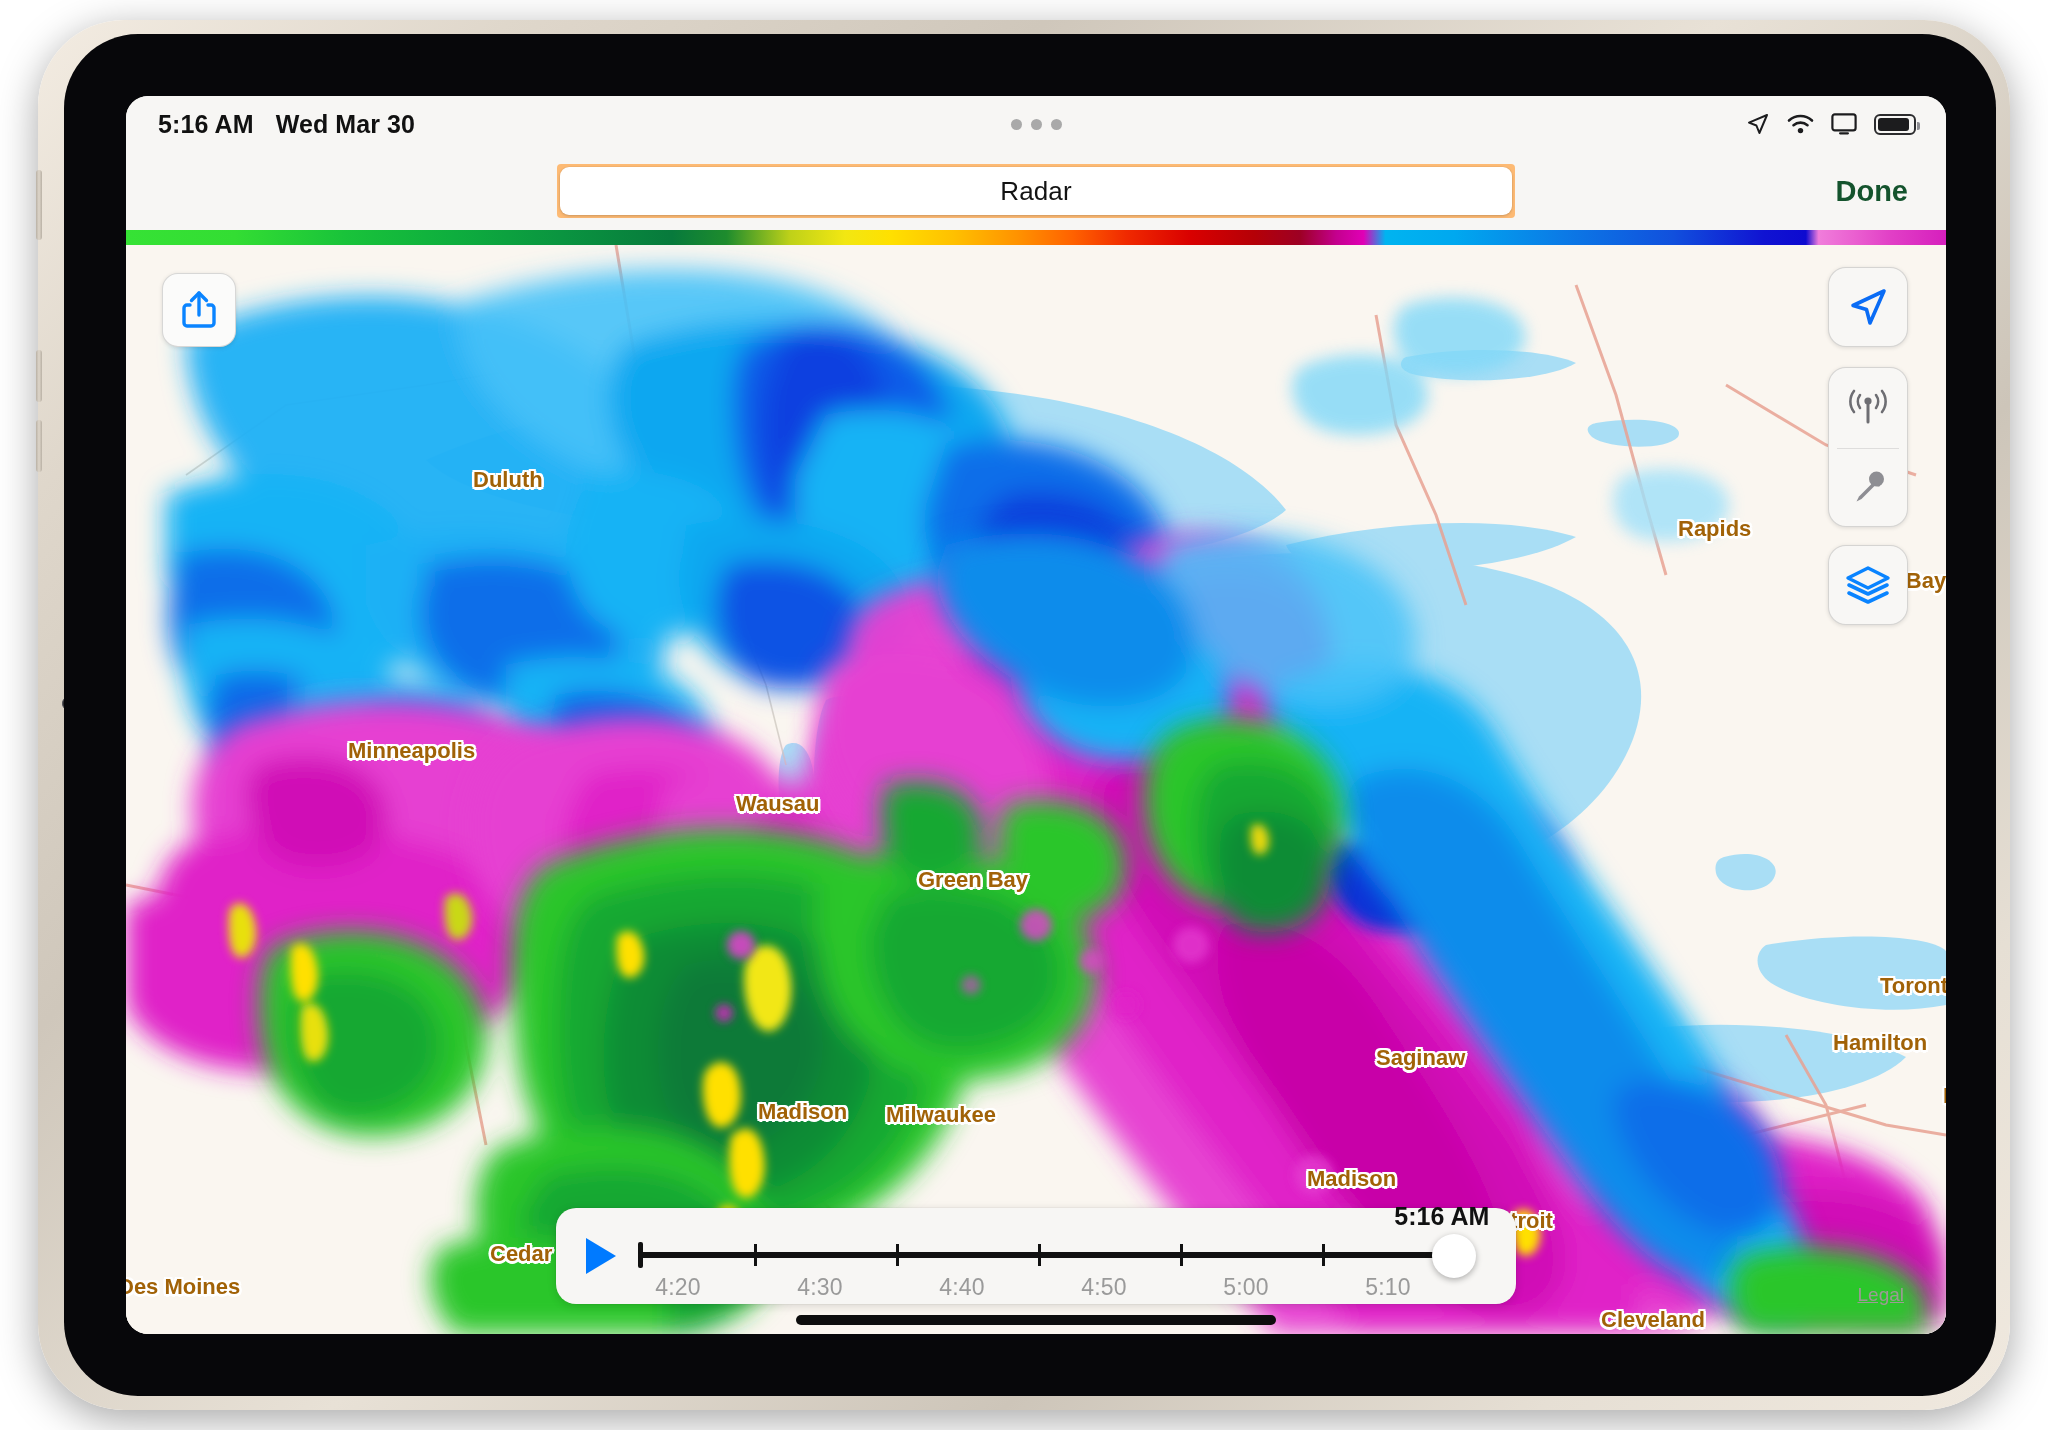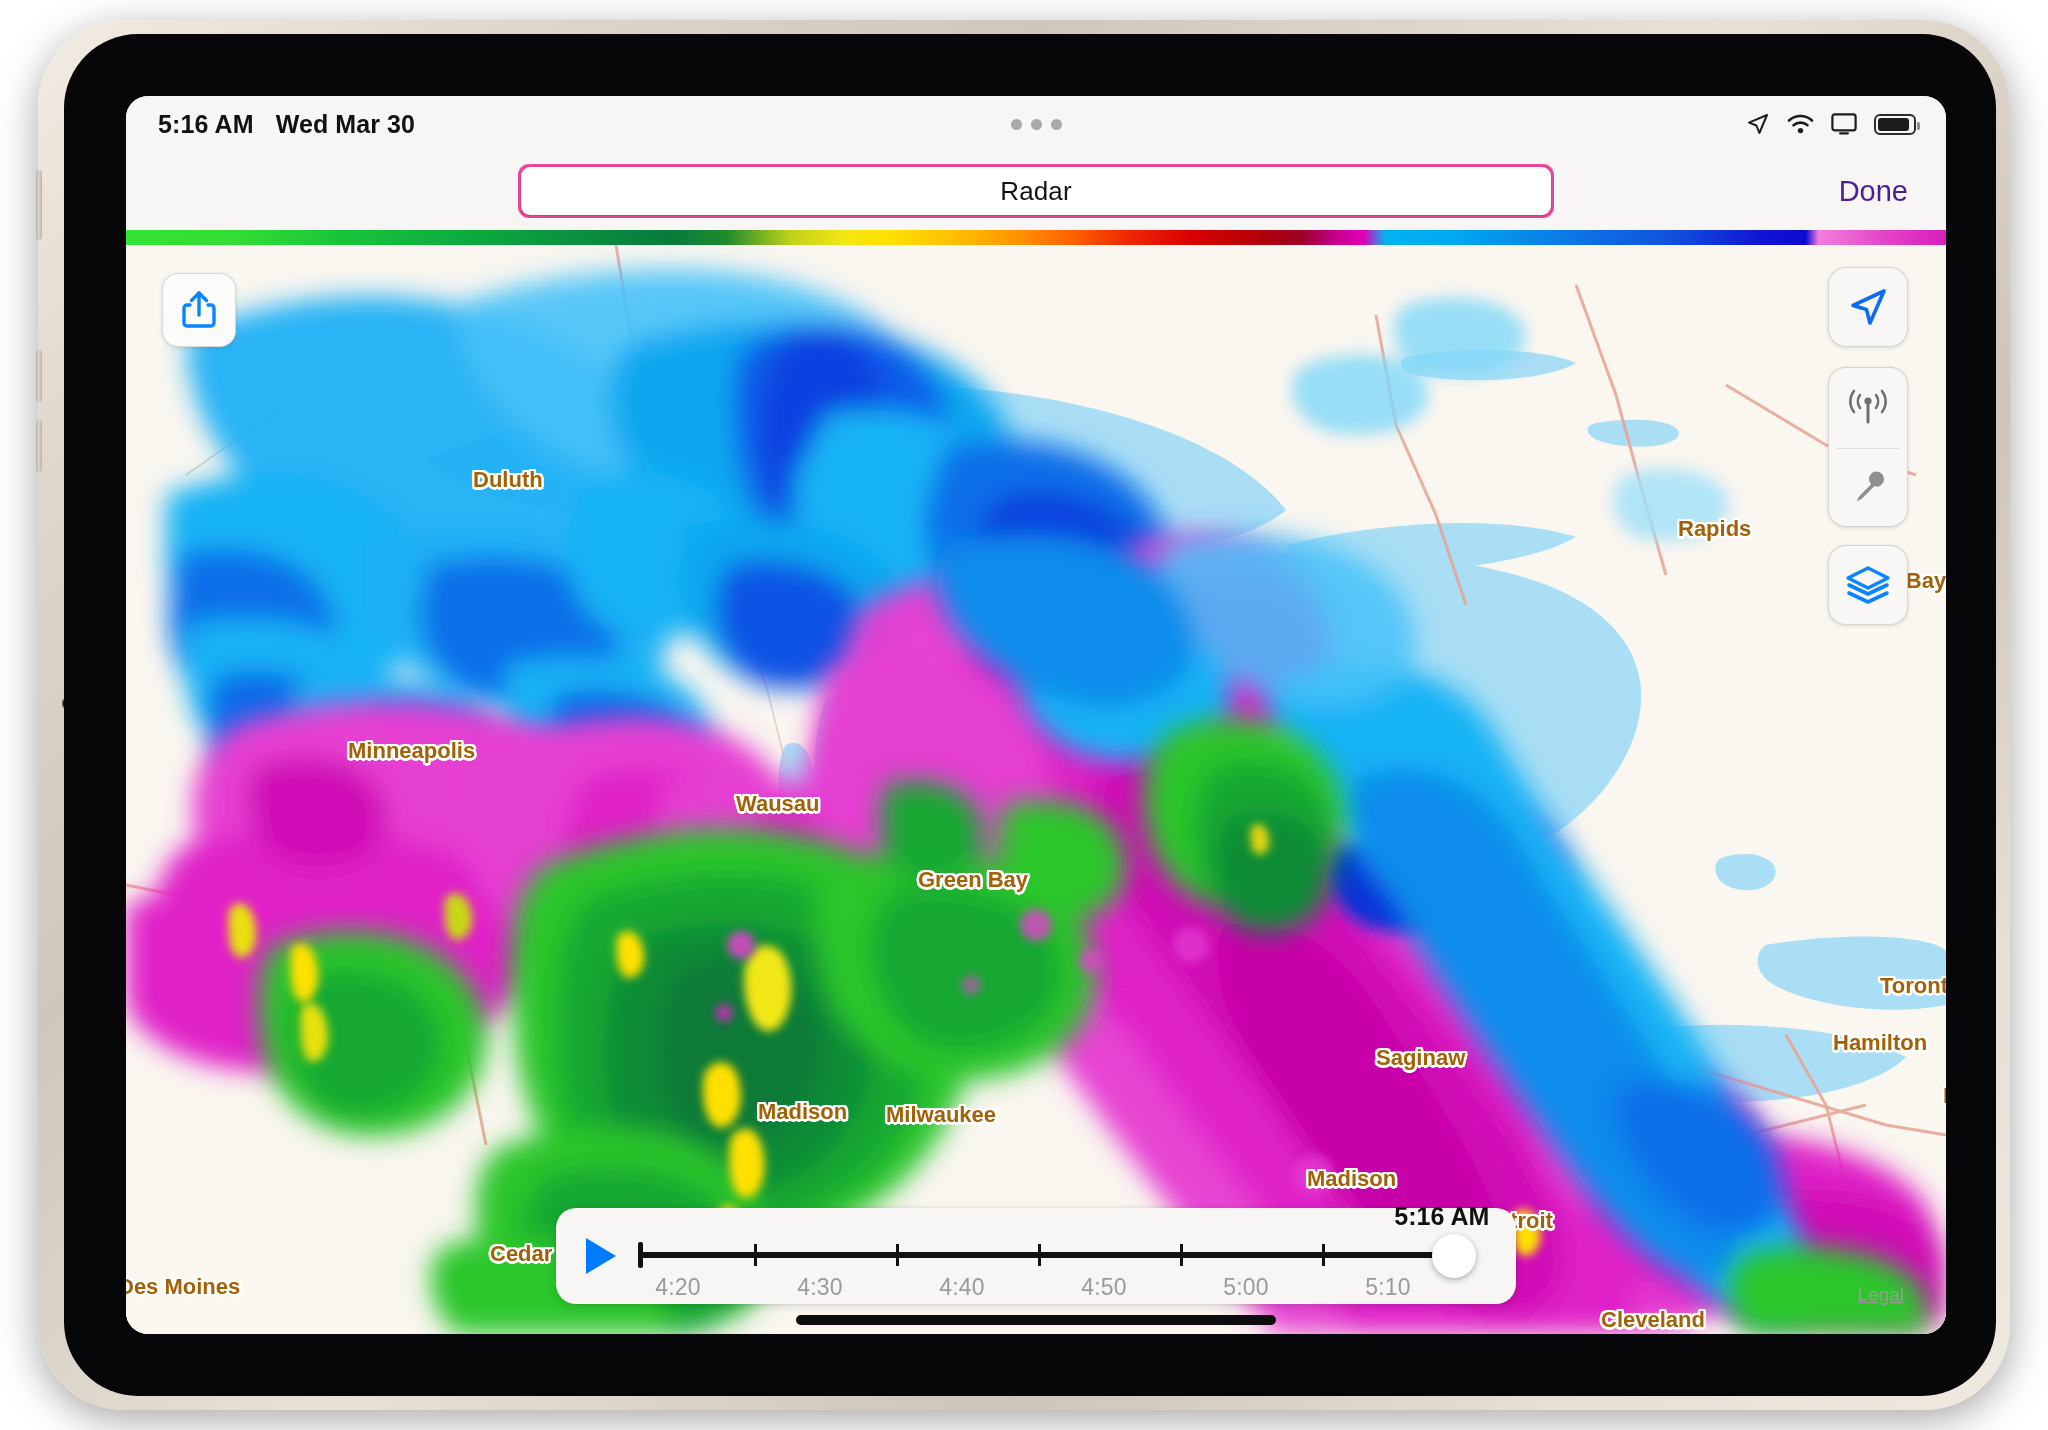--- a/index.html
+++ b/index.html
@@ -66,34 +66,34 @@
 
   
   #navbar {
     position: absolute; left: 0; top: 56px;
     width: 100%; height: 78px;
     background: #f7f6f4;
     display: flex; align-items: center;
   }
   #segmented {
     position: absolute; left: 50%; transform: translateX(-50%);
-    width: 1036px; height: 54px;
-    background: #ec4899;
-    border-radius: 11px;
+    width: 958px; height: 54px;
+    background: #fdba74;
+    border-radius: 4px;
     display: flex; padding: 3px;
   }
   .seg {
     flex: 1; display: flex; align-items: center; justify-content: center;
     font-size: 26px; color: #131313; border-radius: 9px; cursor: pointer;
     letter-spacing: .1px;
   }
   .seg.active { background: #ffffff; box-shadow: 0 1px 3px rgba(0,0,0,.18), 0 0 0 .5px rgba(0,0,0,.04); }
   #done-btn {
     position: absolute; right: 38px;
-    font-size: 29px; font-weight: 400; color: #4c1d95; cursor: pointer;
+    font-size: 29px; font-weight: 700; color: #14532d; cursor: pointer;
   }
 
   
   #legend {
     position: absolute; left: 0; top: 134px; width: 100%; height: 15px;
     background: linear-gradient(to right,
       #36e235 0%, #33dd33 6%, #19c33a 12%, #0eae3e 18%, #0a9440 24%,
       #077a3c 30%, #1e8c2d 33%, #bfd119 36.5%, #f2e712 39.5%, #ffe000 42%,
       #ffc000 45.5%, #ff9200 49%, #ff6200 52%, #f02900 55%, #d90000 58.5%,
       #b50007 62%, #9d0024 64.5%, #c4008e 66.5%, #e000b6 68%,

